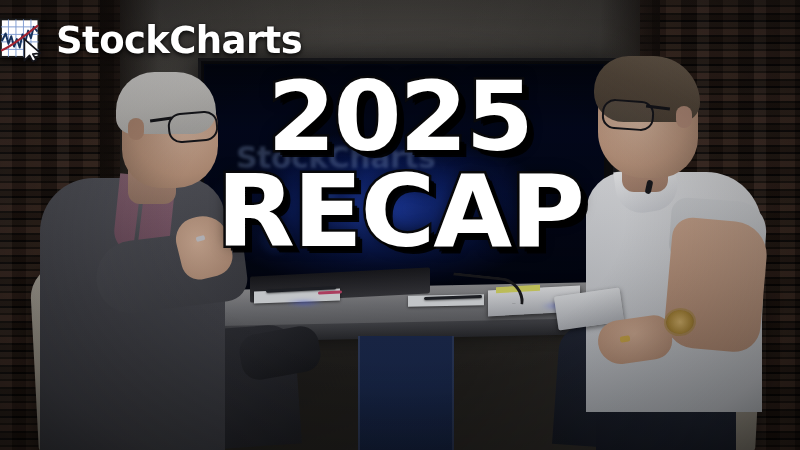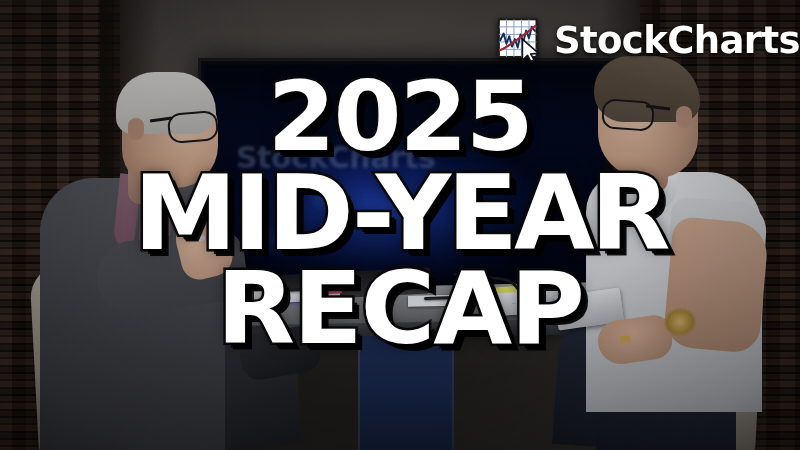--- a/index.html
+++ b/index.html
@@ -302,21 +302,21 @@
   }
   .photo-grade{
     left:0;top:0;width:800px;height:450px;
     background:linear-gradient(180deg, rgba(8,10,20,.10), rgba(0,0,0,.22));
     pointer-events:none;
   }
 
   
   .brandbar{
     left:0;top:14px;width:800px;height:52px;
-    display:flex;align-items:center;justify-content:flex-end;gap:11px;
+    display:flex;align-items:center;justify-content:flex-start;gap:11px;
     pointer-events:none;
   }
   .brand-mark{
     width:45px;height:44px;flex:0 0 auto;
     filter:drop-shadow(0 2px 3px rgba(0,0,0,.85));
   }
   .brand-word{
     font-family:"DejaVu Sans",sans-serif;
     font-size:37px;font-weight:700;letter-spacing:-.6px;
     color:#ffffff;line-height:1;
@@ -434,17 +434,16 @@
       </g>
       <polyline points="2,24 6,16 9,27 12,19 15,30 18,22 21,31 24,17 27,25 30,13 33,21 36,9 40,14" fill="none" stroke="#16325c" stroke-width="2.1" stroke-linejoin="round"></polyline>
       <path d="M2,34 C12,30 24,20 40,8" fill="none" stroke="#a32430" stroke-width="2.2" stroke-linecap="round"></path>
       <path d="M26,22 L26,45 L31.5,39.5 L35,46 L38.5,44 L35,38 L43,37 Z" fill="#ffffff" stroke="#14141a" stroke-width="1.8" stroke-linejoin="round"></path>
     </svg>
     <div class="brand-word">StockCharts</div>
   </div>
 
   <div class="layer titleblock">
     <div class="tline tline-1">2025</div>
-    <div class="tline tline-2">MID-YEAR</div>
     <div class="tline tline-3">RECAP</div>
   </div>
 
 </div>
 
 </body></html>

